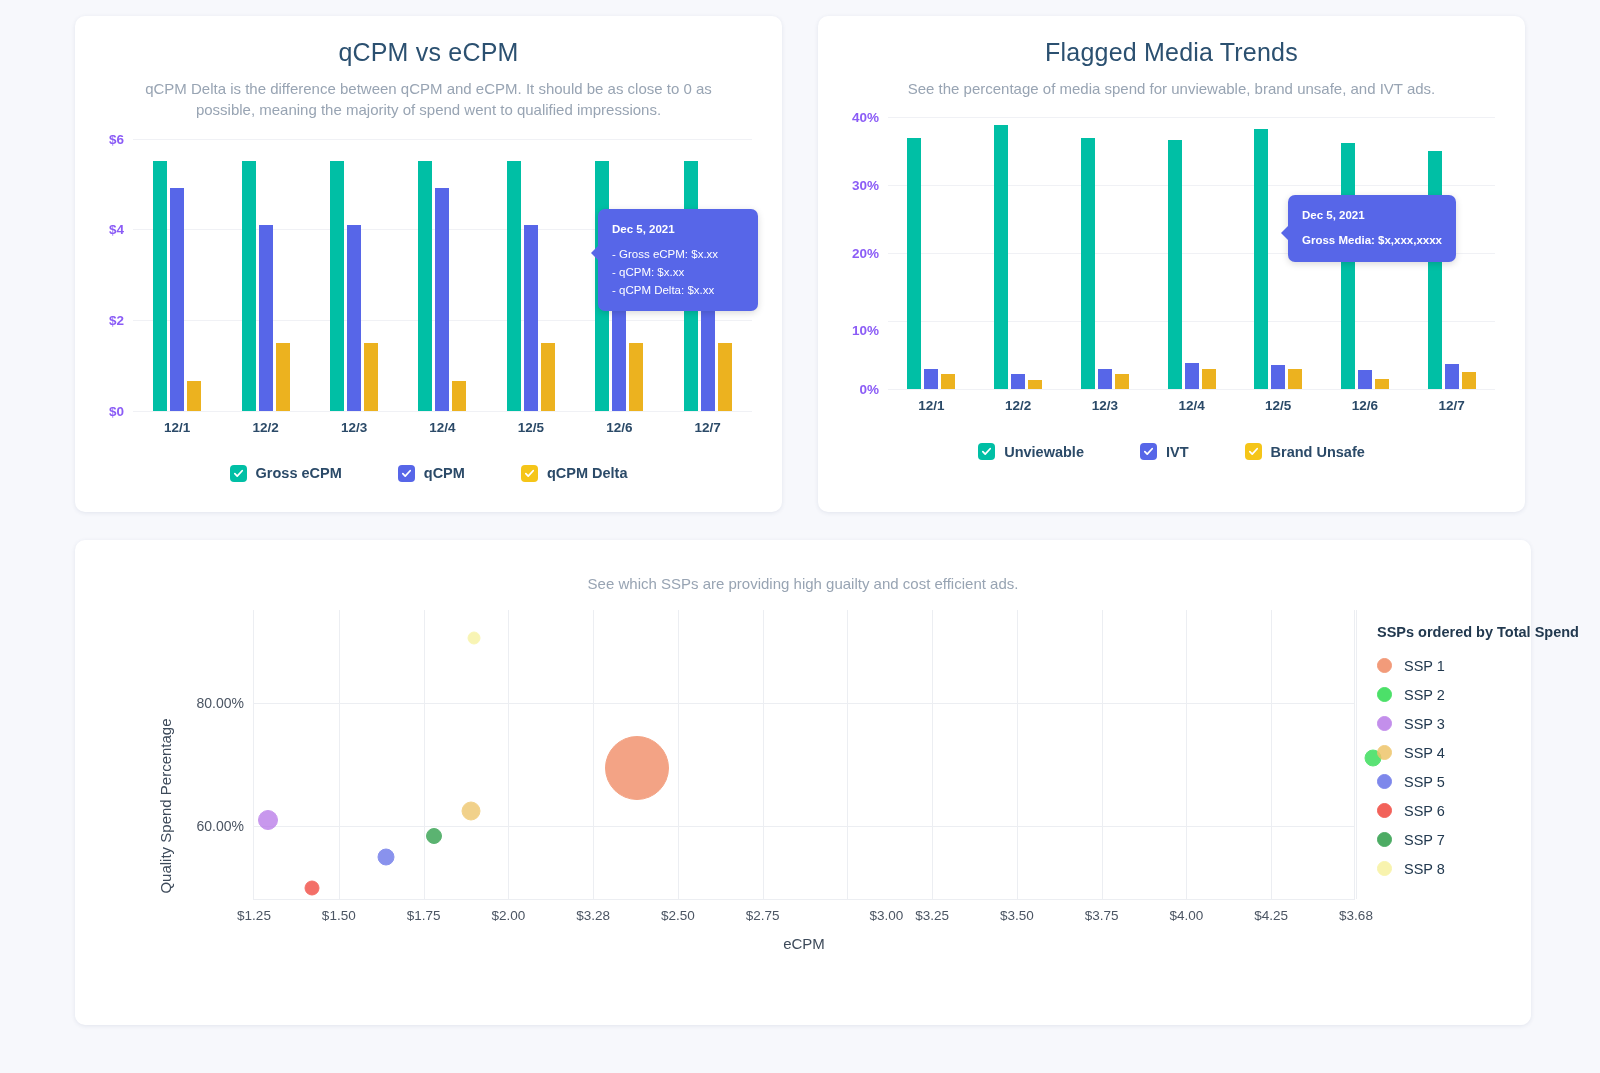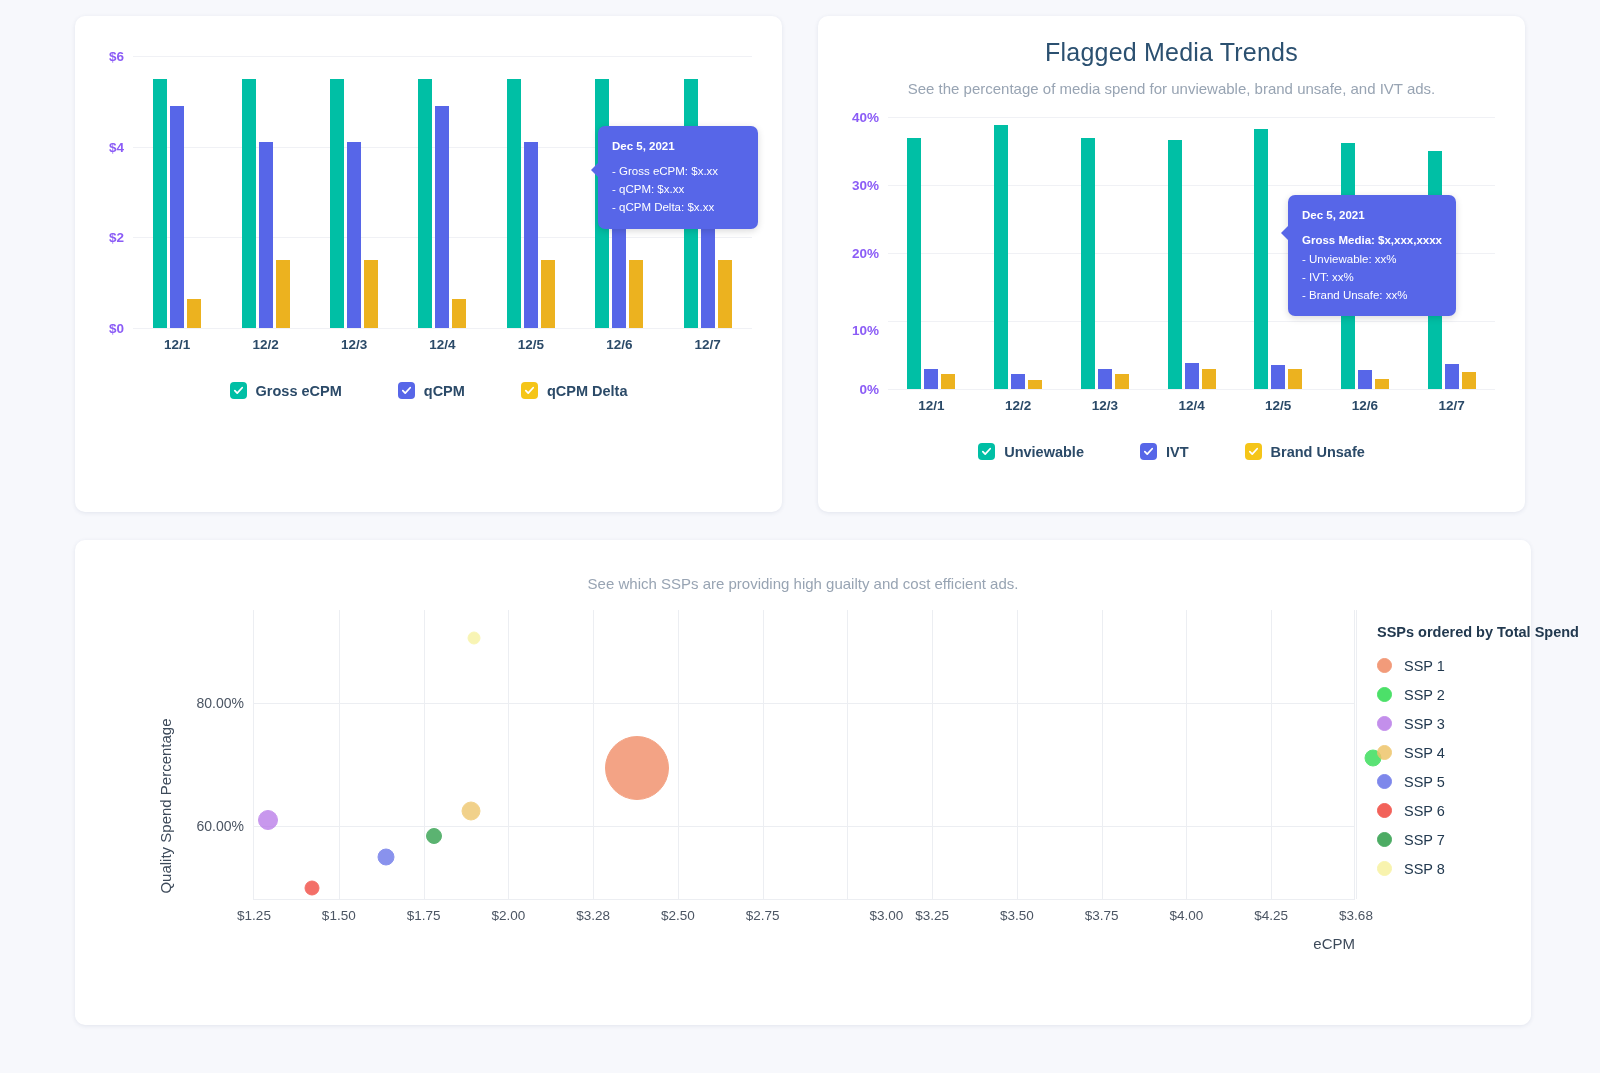--- a/index.html
+++ b/index.html
@@ -173,20 +173,22 @@
   .ssp-name { font-size: 14.5px; color: #22394f; }
 </style>
 </head>
 <body>
 
 <div class="page">
 
   <div class="row">
 
     <div class="card card-top">
+      <div class="chart-title">qCPM vs eCPM</div>
+      <div class="chart-sub">qCPM Delta is the difference between qCPM and eCPM. It should be as close to 0 as possible, meaning the majority of spend went to qualified impressions.</div>
 
       <div style="position:relative; margin:0 30px 0 58px;">
         <div class="bar-plot" id="qcpm-plot">
             <div class="gridline" style="top: 272px; left: 0px; right: 0px;"></div>
             <div class="axis-label" style="top: 272px;">$0</div>
             <div class="gridline" style="top: 181.333px; left: 0px; right: 0px;"></div>
             <div class="axis-label" style="top: 181.333px;">$2</div>
             <div class="gridline" style="top: 90.6667px; left: 0px; right: 0px;"></div>
             <div class="axis-label" style="top: 90.6667px;">$4</div>
             <div class="gridline" style="top: 0px; left: 0px; right: 0px;"></div>
@@ -339,25 +341,20 @@
             <div class="xlab">12/4</div>
             <div class="xlab">12/5</div>
             <div class="xlab">12/6</div>
             <div class="xlab">12/7</div>
           </div>
 
         <div class="tooltip" id="flag-tooltip" style="left:400px; top:78px; width:168px;">
           <div class="arrow" style="top:30px;"></div>
           <div class="tt-date">Dec 5, 2021</div>
           <div class="tt-strong">Gross Media: $x,xxx,xxxx</div>
-          <div id="flag-tt-lines">
-              <div>- Unviewable: xx%</div>
-              <div>- IVT: xx%</div>
-              <div>- Brand Unsafe: xx%</div>
-            </div>
         </div>
       </div>
 
       <div class="legend" id="flag-legend">
           <div class="legend-item">
             <span class="cbox" style="background:#00bfa5">
               <svg viewBox="0 0 12 12">
                 <path d="M2 6.2 L4.6 8.8 L10 3" fill="none" stroke="#fff" stroke-width="1.9" stroke-linecap="round" stroke-linejoin="round"></path>
               </svg>
             </span>
@@ -423,21 +420,21 @@
           <div class="ytick" style="top: 92.5532px;">80.00%</div>
           <div class="bubble" style="left: 383.157px; top: 157.34px; width: 64px; height: 64px; background: rgb(240, 138, 99); opacity: 0.78; border: 1px solid rgb(240, 138, 99);"></div>
           <div class="bubble" style="left: 1118.95px; top: 148.085px; width: 17px; height: 17px; background: rgb(45, 219, 79); opacity: 0.78; border: 1px solid rgb(45, 219, 79);"></div>
           <div class="bubble" style="left: 13.5631px; top: 209.787px; width: 20px; height: 20px; background: rgb(185, 124, 232); opacity: 0.78; border: 1px solid rgb(185, 124, 232);"></div>
           <div class="bubble" style="left: 217.009px; top: 200.532px; width: 19px; height: 19px; background: rgb(238, 197, 106); opacity: 0.78; border: 1px solid rgb(238, 197, 106);"></div>
           <div class="bubble" style="left: 132.24px; top: 246.809px; width: 17px; height: 17px; background: rgb(104, 116, 232); opacity: 0.78; border: 1px solid rgb(104, 116, 232);"></div>
           <div class="bubble" style="left: 57.6431px; top: 277.66px; width: 15px; height: 15px; background: rgb(240, 71, 62); opacity: 0.78; border: 1px solid rgb(240, 71, 62);"></div>
           <div class="bubble" style="left: 179.711px; top: 225.213px; width: 16px; height: 16px; background: rgb(46, 158, 74); opacity: 0.78; border: 1px solid rgb(46, 158, 74);"></div>
           <div class="bubble" style="left: 220.4px; top: 27.766px; width: 13px; height: 13px; background: rgb(247, 242, 160); opacity: 0.78; border: 1px solid rgb(247, 242, 160);"></div>
         </div>
-      <div class="xaxis-title" style="left:178px; width:1102px;text-align:right;">eCPM</div>
+      <div class="xaxis-title" style="left:178px; width:1102px;">eCPM</div>
 
       <div class="ssp-legend">
         <div class="ssp-title">SSPs ordered by Total Spend</div>
         <div id="ssp-items">
             <div class="ssp-item">
               <span class="ssp-dot" style="background:#f08a63; opacity:.85; border:1px solid #f08a63"></span>
               <span class="ssp-name">SSP 1</span>
             </div>
             <div class="ssp-item">
               <span class="ssp-dot" style="background:#2ddb4f; opacity:.85; border:1px solid #2ddb4f"></span>

